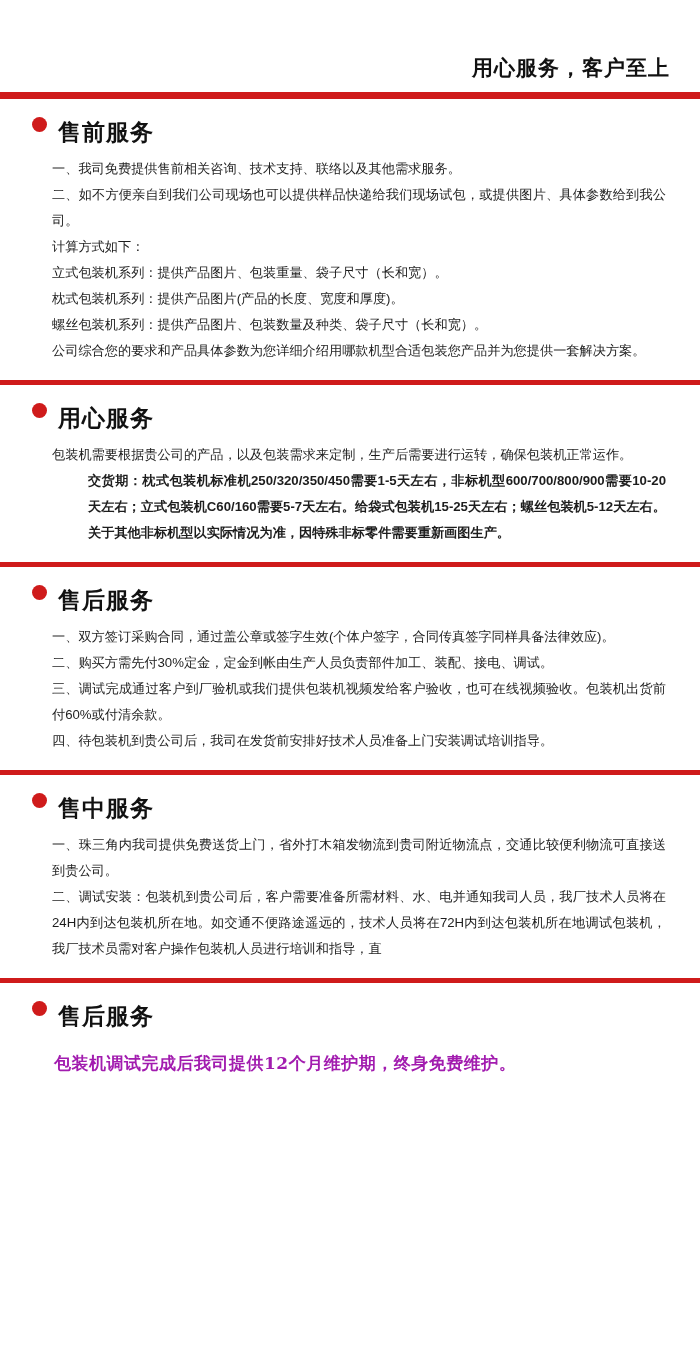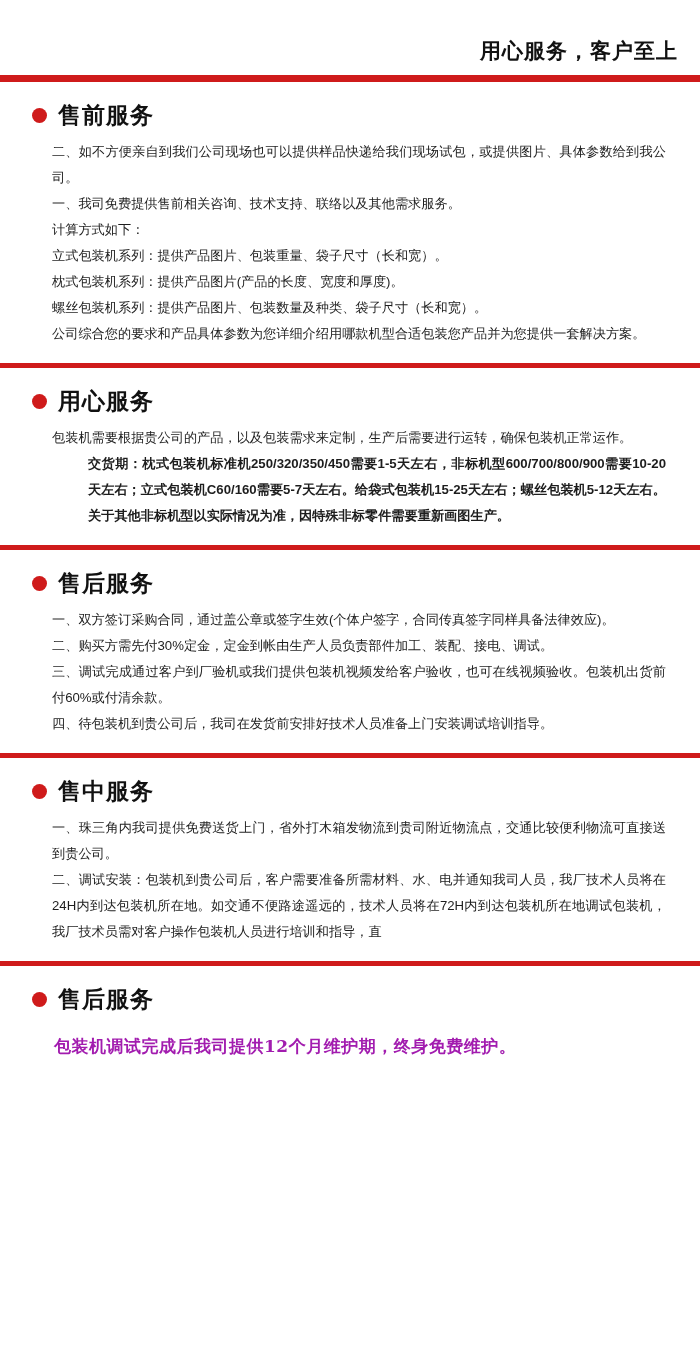--- a/index.html
+++ b/index.html
@@ -16,22 +16,23 @@
   }
   .page {
     position: relative;
     width: 700px;
     height: 1366px;
     box-sizing: border-box;
   }
 
   
   .header {
-    padding: 38px 22px 0 22px;
+    padding: 38px 30px 0 22px;
     text-align: right;
+    margin-top: 17px;
   }
   .header-title {
     font-size: 21px;
     font-weight: bold;
     letter-spacing: 1px;
     color: #111111;
     line-height: 1.2;
     font-family: "DejaVu Serif", "Liberation Serif", serif;
   }
   .rule-thick {
@@ -39,21 +40,21 @@
     height: 7px;
     background: #cf1b1b;
   }
 
   
   .section {
     padding: 0 22px;
   }
   .section-head {
     display: flex;
-    align-items: center;
+    align-items: flex-start;
     gap: 11px;
     padding-top: 18px;
     padding-bottom: 4px;
   }
   .bullet-dot {
     width: 15px;
     height: 15px;
     border-radius: 50%;
     background: #cf1b1b;
     flex: 0 0 auto;
@@ -108,22 +109,22 @@
     <div class="header-title">用心服务，客户至上</div>
   </div>
   <div class="rule-thick"></div>
 
   <div class="section">
     <div class="section-head">
       <span class="bullet-dot"></span>
       <span class="section-title">售前服务</span>
     </div>
     <div class="section-body">
+      <p class="para">一、我司免费提供售前相关咨询、技术支持、联络以及其他需求服务。</p>
       <p class="para">二、如不方便亲自到我们公司现场也可以提供样品快递给我们现场试包，或提供图片、具体参数给到我公司。</p>
-      <p class="para">一、我司免费提供售前相关咨询、技术支持、联络以及其他需求服务。</p>
       <p class="para">计算方式如下：</p>
       <p class="para">立式包装机系列：提供产品图片、包装重量、袋子尺寸（长和宽）。</p>
       <p class="para">枕式包装机系列：提供产品图片(产品的长度、宽度和厚度)。</p>
       <p class="para">螺丝包装机系列：提供产品图片、包装数量及种类、袋子尺寸（长和宽）。</p>
       <p class="para">公司综合您的要求和产品具体参数为您详细介绍用哪款机型合适包装您产品并为您提供一套解决方案。</p>
     </div>
   </div>
   <div class="divider"></div>
 
   <div class="section">

